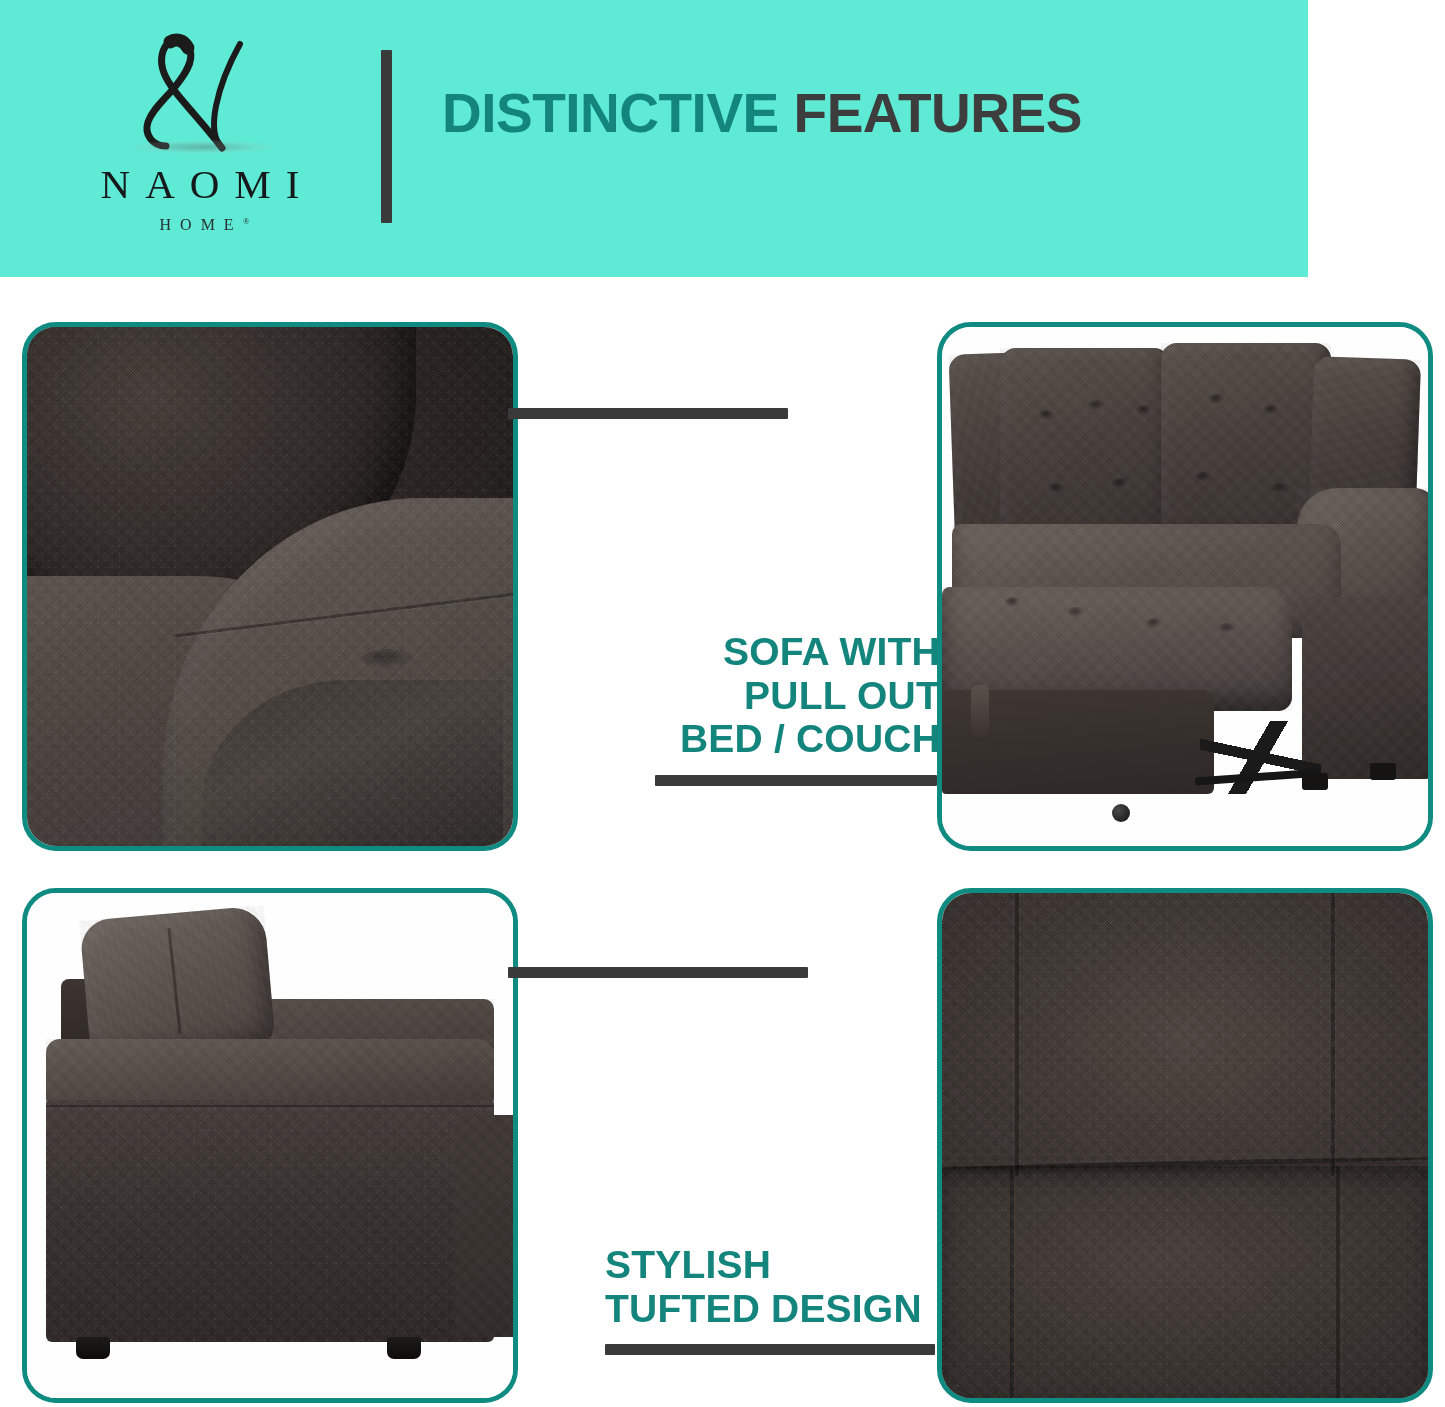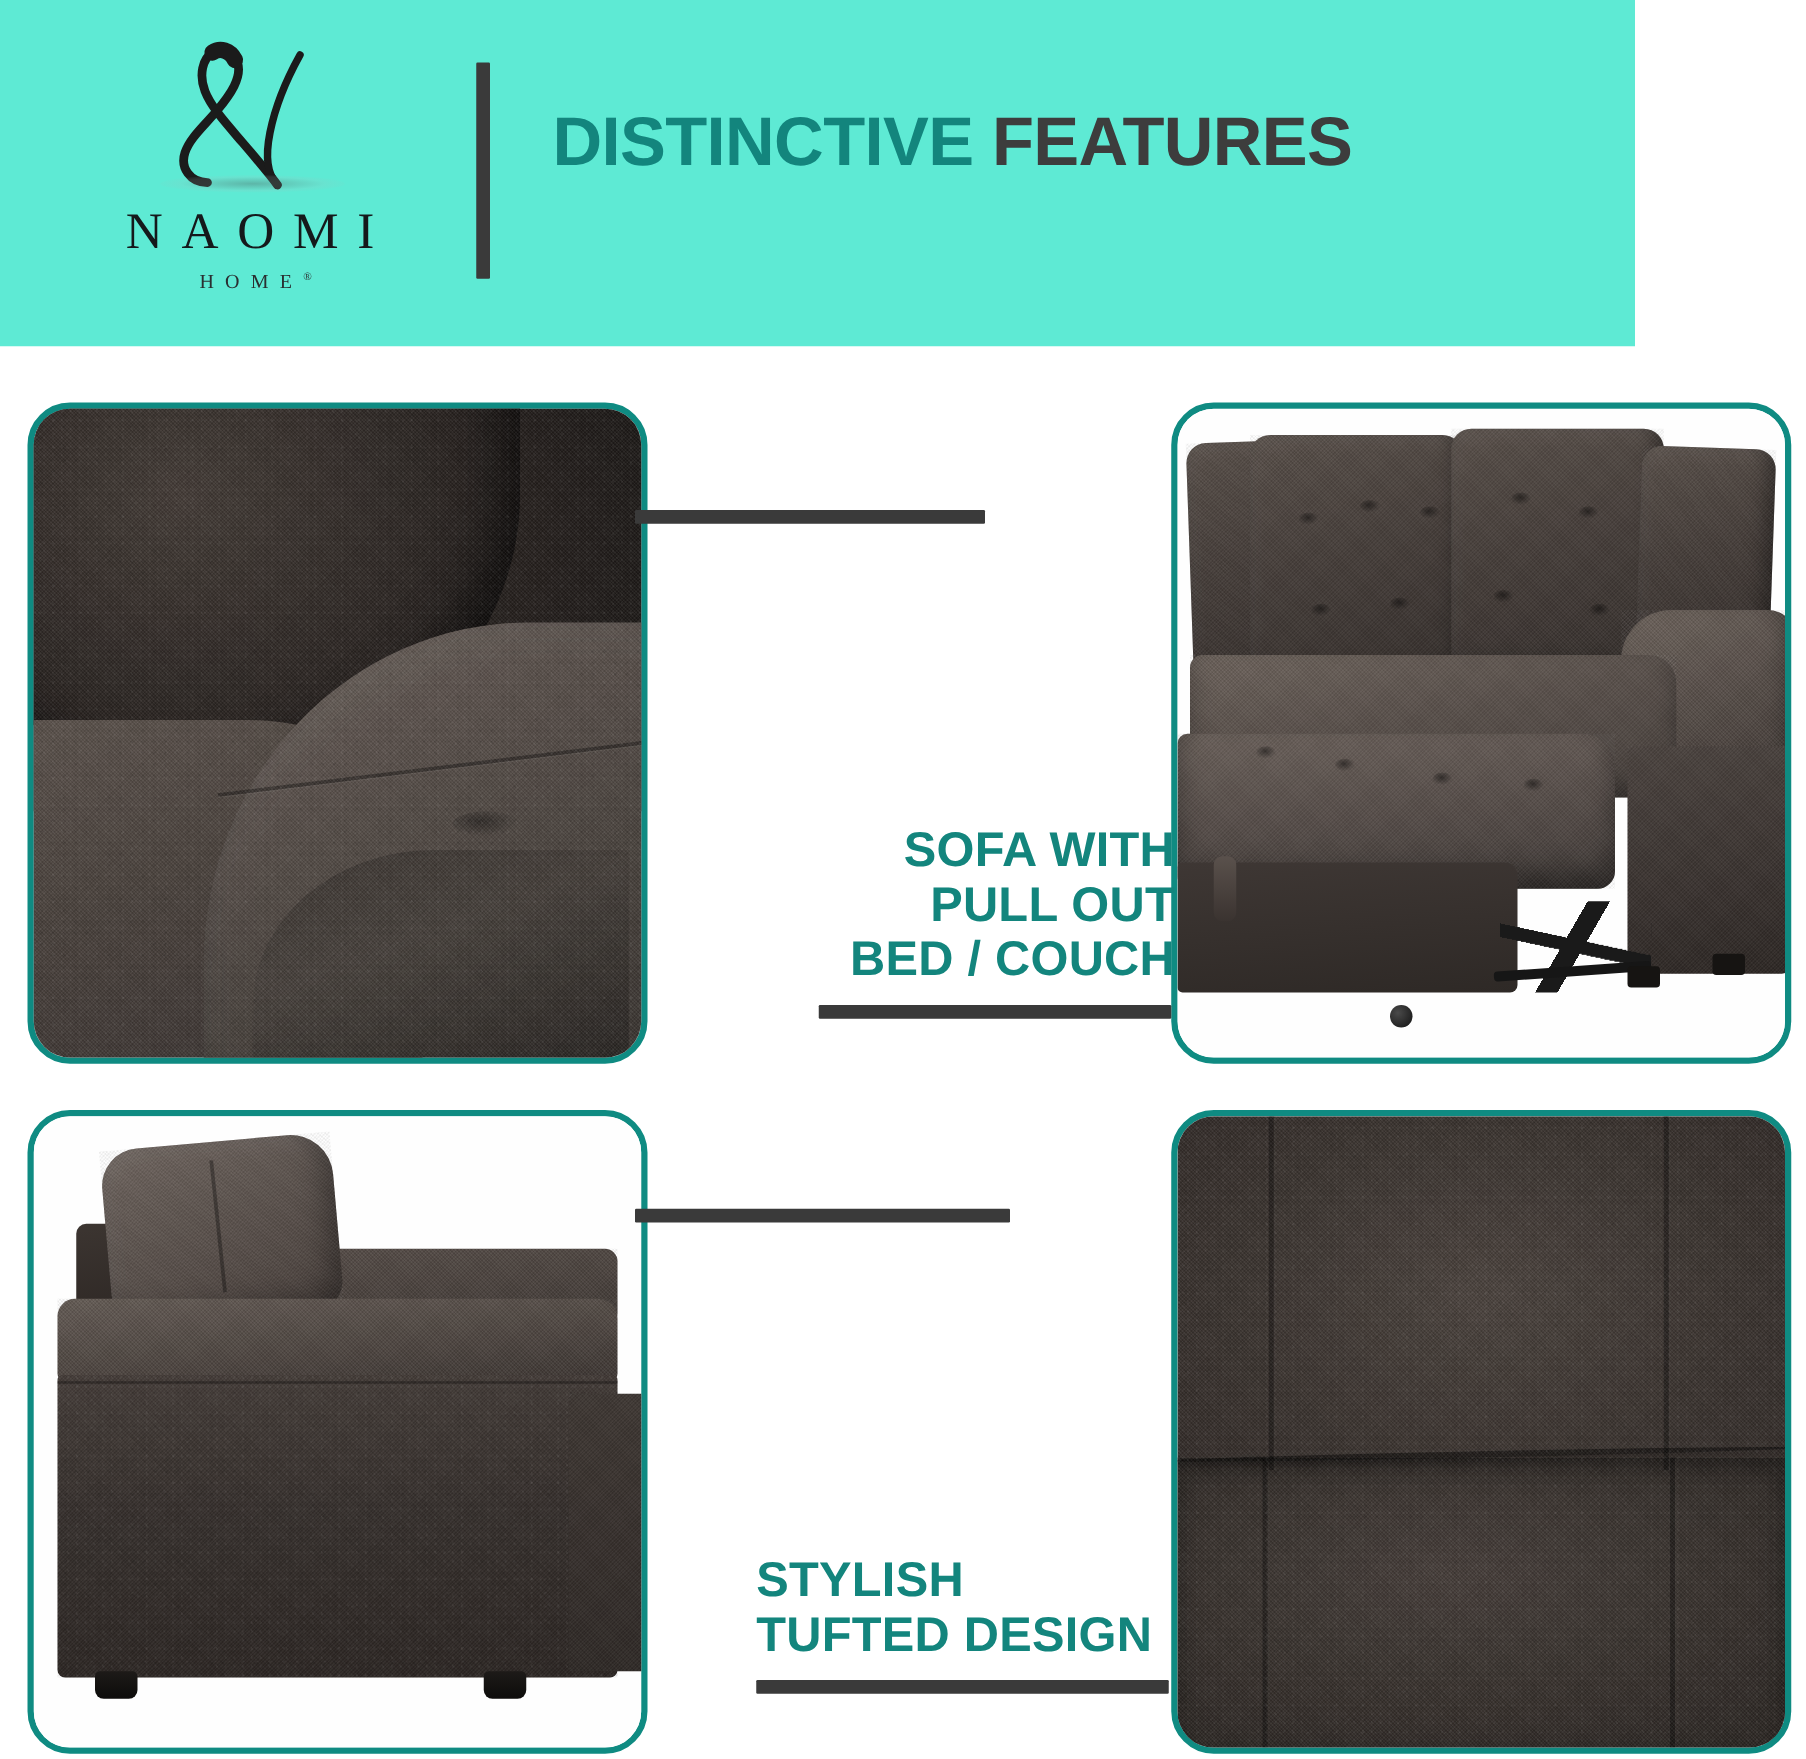--- a/index.html
+++ b/index.html
@@ -266,21 +266,21 @@
     font-size:39px;font-weight:bold;color:#13857d;
     line-height:1.12;letter-spacing:.2px;white-space:pre-line;
   }
   .callout .bar{
     height:11px;background:#3a3a3a;border-radius:1px;margin-top:14px;
   }
 
   .c1{left:530px;top:394px;width:262px;}
   .c1 .bar{width:280px;margin-left:-22px;}
 
-  .c2{left:655px;top:630px;width:285px;text-align:right;margin-top:29px;}
+  .c2{left:655px;top:630px;width:285px;text-align:right;}
   .c2 .bar{width:282px;margin-left:0px;}
 
   .c3{left:530px;top:953px;width:300px;}
   .c3 .bar{width:300px;margin-left:-22px;}
 
   .c4{left:605px;top:1243px;width:330px;text-align:left;}
   .c4 .bar{width:330px;margin-left:0px;}
 </style>
 </head>
 <body>

